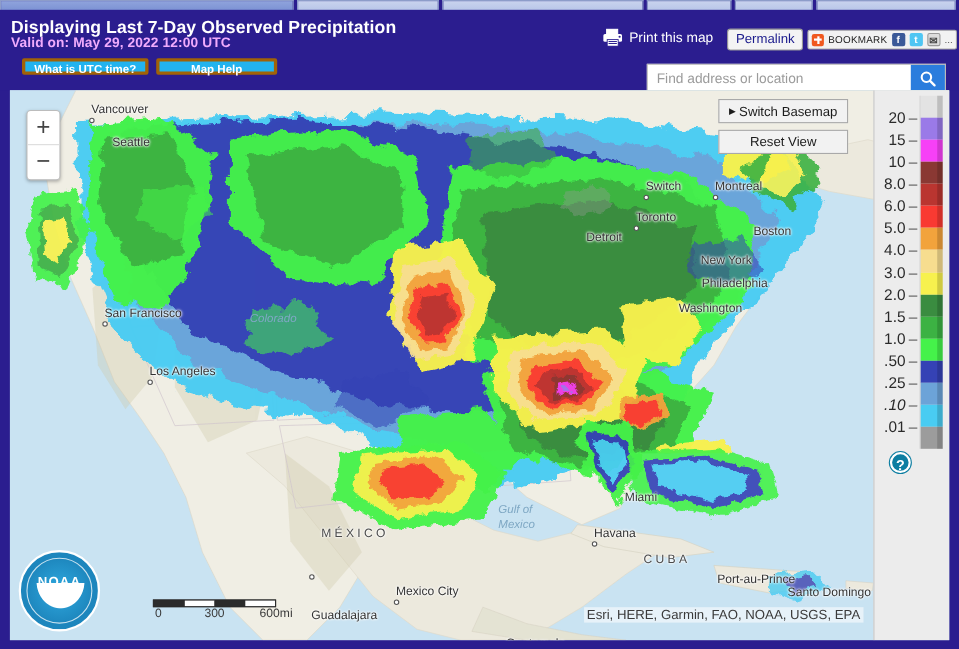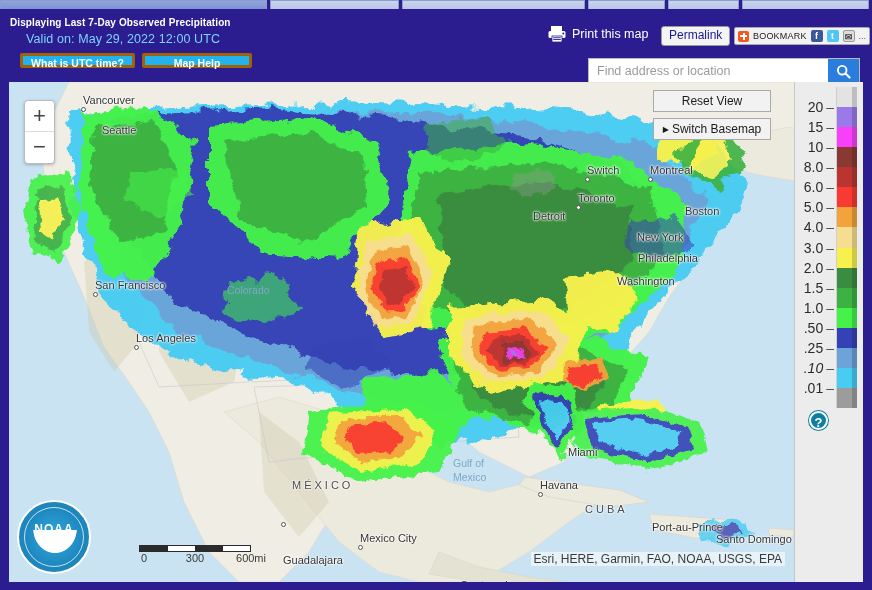--- a/index.html
+++ b/index.html
@@ -24,25 +24,25 @@
   }
   .tab.active { background: linear-gradient(to bottom, #8fa3dc 0%, #7d93d4 100%); }
 
   
   .header {
     position: absolute; top: 9px; left: 0; width: 872px; height: 73px;
     background: #2b1d8f; color: #fff;
   }
   .hdr-title {
     position: absolute; left: 10px; top: 8px;
-    font-size: 10px; font-weight: bold; color: #ffffff; letter-spacing: .1px;
+    font-size: 16px; font-weight: bold; color: #ffffff; letter-spacing: .1px;
   }
   .hdr-valid {
-    position: absolute; left: 26px; top: 23px;
-    font-size: 12.5px; font-weight: normal; color: #7dd3fc; letter-spacing: .1px;
+    position: absolute; left: 10px; top: 23px;
+    font-size: 12.5px; font-weight: bold; color: #f0abfc; letter-spacing: .1px;
   }
   .pill {
     position: absolute; top: 44px; height: 15px; line-height: 15px;
     background: #22b3ef; color: #ffffff; font-size: 10.5px; font-weight: bold;
     text-align: center; border-radius: 2px; cursor: pointer;
     border: 3px solid #a16207;
   }
   .pill.utc { left: 20px; width: 115px; }
   .pill.help { left: 142px; width: 110px; }
 
@@ -227,21 +227,21 @@
   
   .plabel {
     position: absolute; z-index: 30; font-size: 11px; color: #333;
     white-space: nowrap; pointer-events: none;
     text-shadow: 0 0 2px #fff, 0 0 2px #fff, 0 0 3px #fff;
   }
   .plabel.country {
     font-size: 11px; letter-spacing: 3px; color: #4a4a4a;
   }
   .plabel.water {
-    color: #7fa8c4; font-size: 10.5px; text-shadow: none;
+    font-style: italic; color: #7fa8c4; font-size: 10.5px; text-shadow: none;
   }
   .pdot {
     position: absolute; z-index: 30; width: 5px; height: 5px; border-radius: 50%;
     background: #fff; border: 1px solid #555; pointer-events: none;
   }
 </style>
 </head>
 <body>
 
 <div id="app">
@@ -546,24 +546,24 @@
         <div class="plabel water" style="left: 444px; top: 389px;">Mexico</div>
         <div class="plabel water" style="left: 218px; top: 202px;">Colorado</div>
       </div>
 
     <div class="zoomctl">
       <div>+</div>
       <div>−</div>
     </div>
 
     <div class="basemap-btns">
-      <div class="mbtn">Reset View</div>
       <div class="mbtn">
         <span class="caret">▶</span><span>Switch Basemap</span>
       </div>
+      <div class="mbtn">Reset View</div>
     </div>
 
     <div class="legend">
       <div class="legend-body">
         <div class="lg-bar" id="lgbar">
             <div class="sw" title="20+" style="background: rgb(227, 227, 227);"></div>
             <div class="sw" title="15-20" style="background: rgb(154, 122, 232);"></div>
             <div class="sw" title="10-15" style="background: rgb(247, 64, 247);"></div>
             <div class="sw" title="8.0-10" style="background: rgb(138, 56, 51);"></div>
             <div class="sw" title="6.0-8.0" style="background: rgb(186, 53, 48);"></div>

